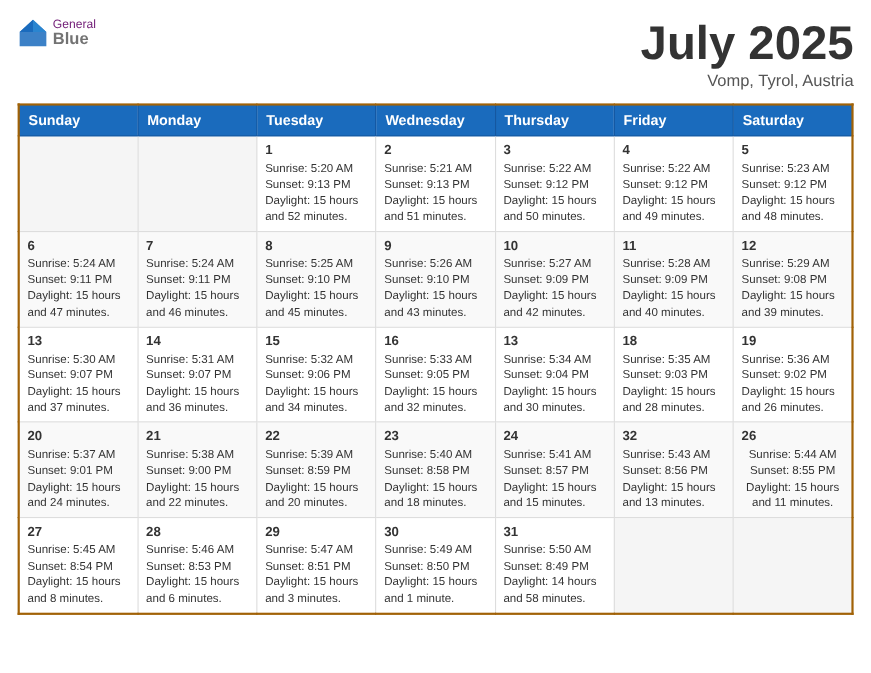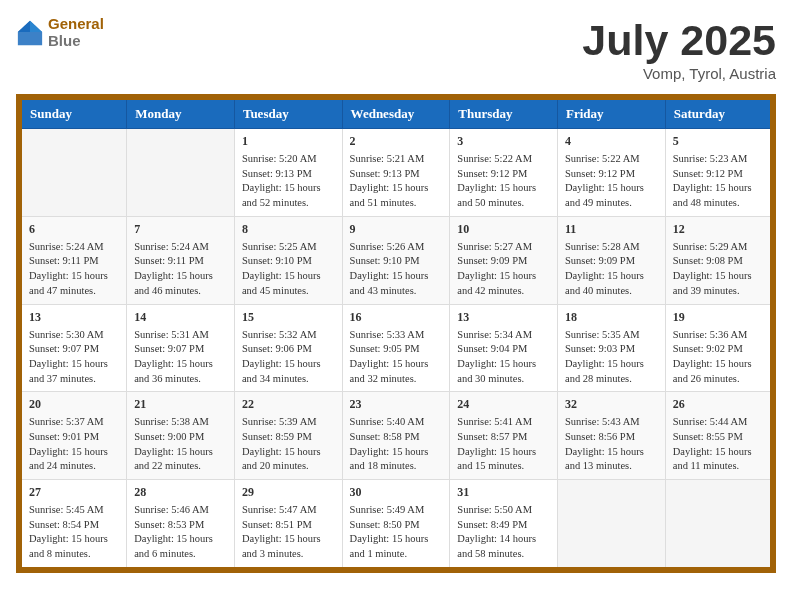--- a/index.html
+++ b/index.html
@@ -20,23 +20,23 @@
       display: flex;
       align-items: center;
       gap: 4px;
     }
     .logo-text {
       display: flex;
       flex-direction: column;
       line-height: 1.1;
     }
     .logo-general {
-      font-size: 15px;
-      font-weight: bold;
-      color: #a16207;
+      font-size: 11px;
+      font-weight: normal;
+      color: #701a75;
     }
     .logo-blue {
       font-size: 15px;
       font-weight: bold;
       color: #737373;
     }
     .logo-icon {
       width: 28px;
       height: 28px;
     }
@@ -48,22 +48,21 @@
       font-weight: bold;
       color: #333;
     }
     .location {
       font-size: 15px;
       color: #555;
     }
     .calendar {
       width: 100%;
       border-collapse: collapse;
-      border: 6px solid #a16207;
-      font-family: Liberation Serif, serif;
+      border: 2px solid #a16207;
     }
     .calendar th {
       background-color: #1a6bbd;
       color: #fff;
       font-size: 13px;
       font-weight: bold;
       padding: 6px 8px;
       text-align: left;
       border: 1px solid #1557a0;
     }
@@ -309,21 +308,21 @@
         </td>
         <td>
           <span class="day-num">32</span>
           <div class="day-info" style="white-space: pre-line;">Sunrise: 5:43 AM
 Sunset: 8:56 PM
 Daylight: 15 hours
 and 13 minutes.</div>
         </td>
         <td>
           <span class="day-num">26</span>
-          <div class="day-info" style="white-space: pre-line;">Sunrise: 5:44 AM
+          <div class="day-info" style="white-space: pre-line; text-align: center;">Sunrise: 5:44 AM
 Sunset: 8:55 PM
 Daylight: 15 hours
 and 11 minutes.</div>
         </td>
       </tr>
       <tr>
         <td>
           <span class="day-num">27</span>
           <div class="day-info" style="white-space: pre-line;">Sunrise: 5:45 AM
 Sunset: 8:54 PM

